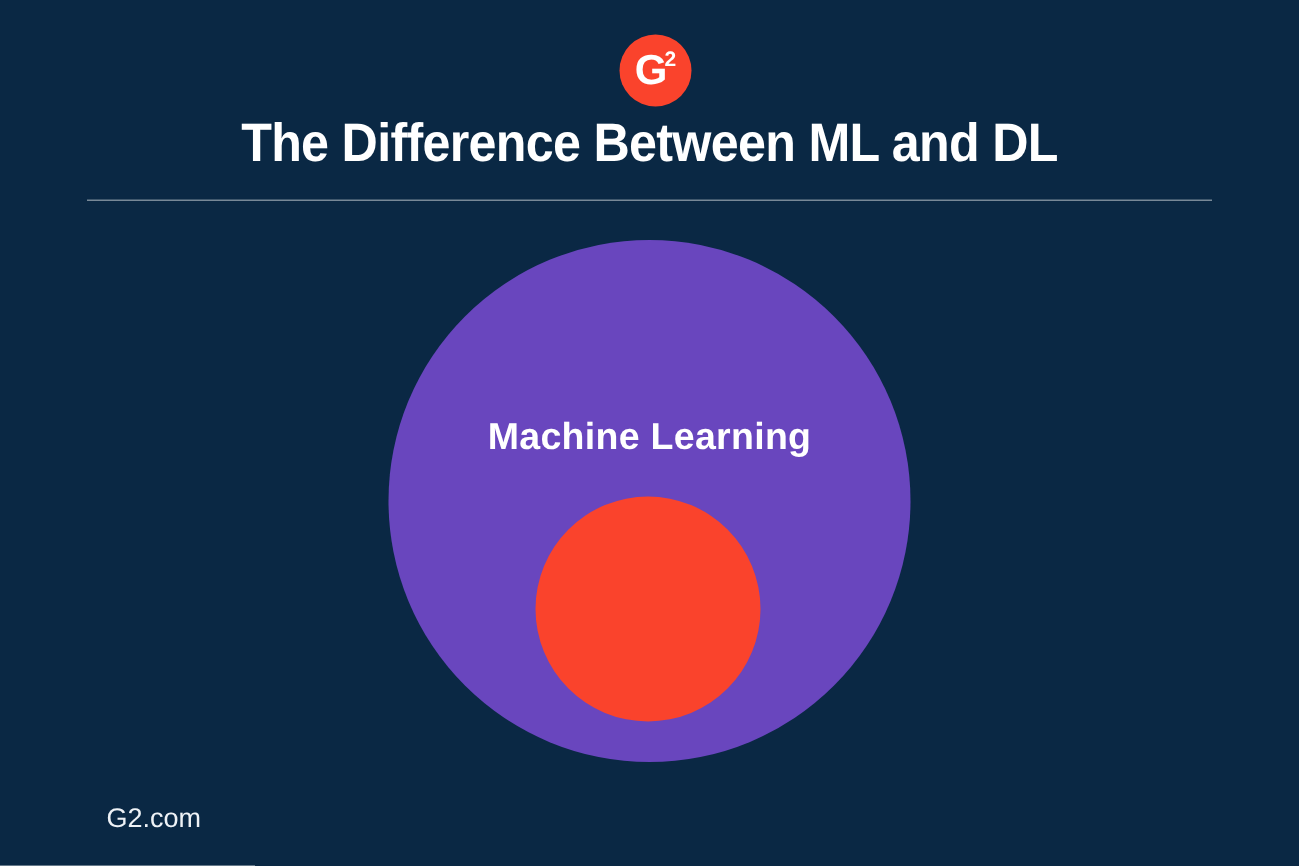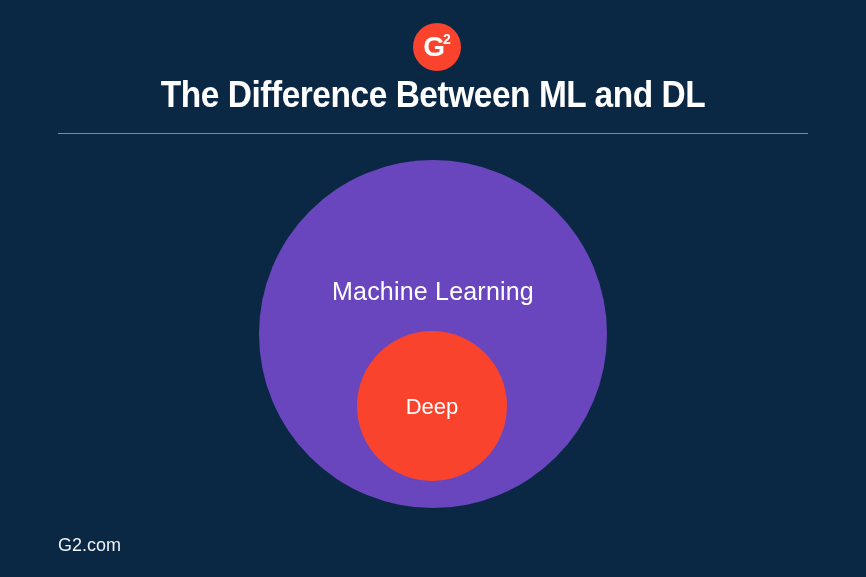--- a/index.html
+++ b/index.html
@@ -81,21 +81,21 @@
   }
   .outer-label {
     position: absolute;
     top: 116px;
     left: 0;
     width: 100%;
     text-align: center;
     color: #ffffff;
     font-size: 25px;
     line-height: 30px;
-    font-weight: 400;
+    font-weight: 700;
     letter-spacing: 0.2px;
   }
   .inner-circle {
     position: absolute;
     left: 98px;
     top: 171px;
     width: 150px;
     height: 150px;
     border-radius: 50%;
     background: #fa432c;
@@ -106,21 +106,21 @@
   .inner-label {
     text-align: center;
     color: #ffffff;
     font-size: 22px;
     line-height: 31px;
     font-weight: 400;
   }
 
   .footer {
     position: absolute;
-    left: 58px;
+    left: 71px;
     top: 534px;
     color: #eef2f6;
     font-size: 18px;
     line-height: 22px;
   }
 </style>
 </head>
 <body>
 
 <div class="canvas" style="background-color: rgb(10, 40, 68);">
@@ -131,20 +131,19 @@
   </div>
 
   <h1 class="title">The Difference Between ML and DL</h1>
 
   <div class="divider" style="background-color: rgba(255, 255, 255, 0.45);"></div>
 
   <div class="outer-circle" style="background-color: rgb(105, 70, 190);">
     <div class="outer-label">Machine Learning</div>
     <div class="inner-circle" style="background-color: rgb(250, 67, 44);">
       <div class="inner-label">
-        <div>Deep</div>
       </div>
     </div>
   </div>
 
   <div class="footer">G2.com</div>
 
 </div>
 
 </body></html>

